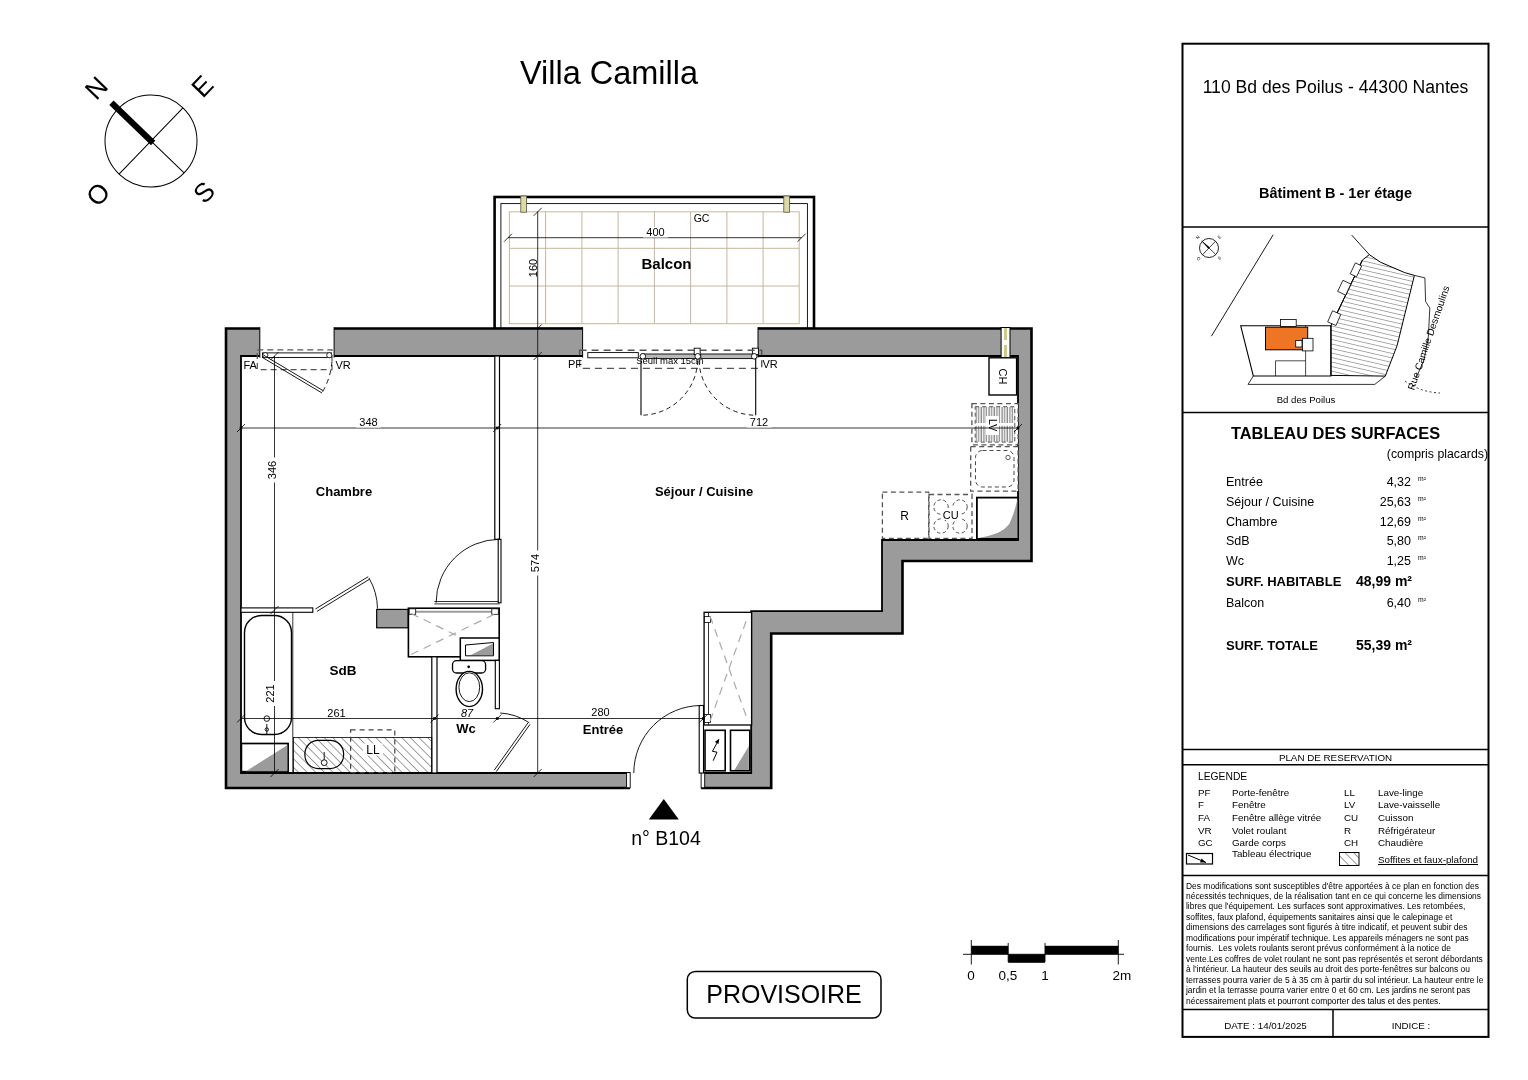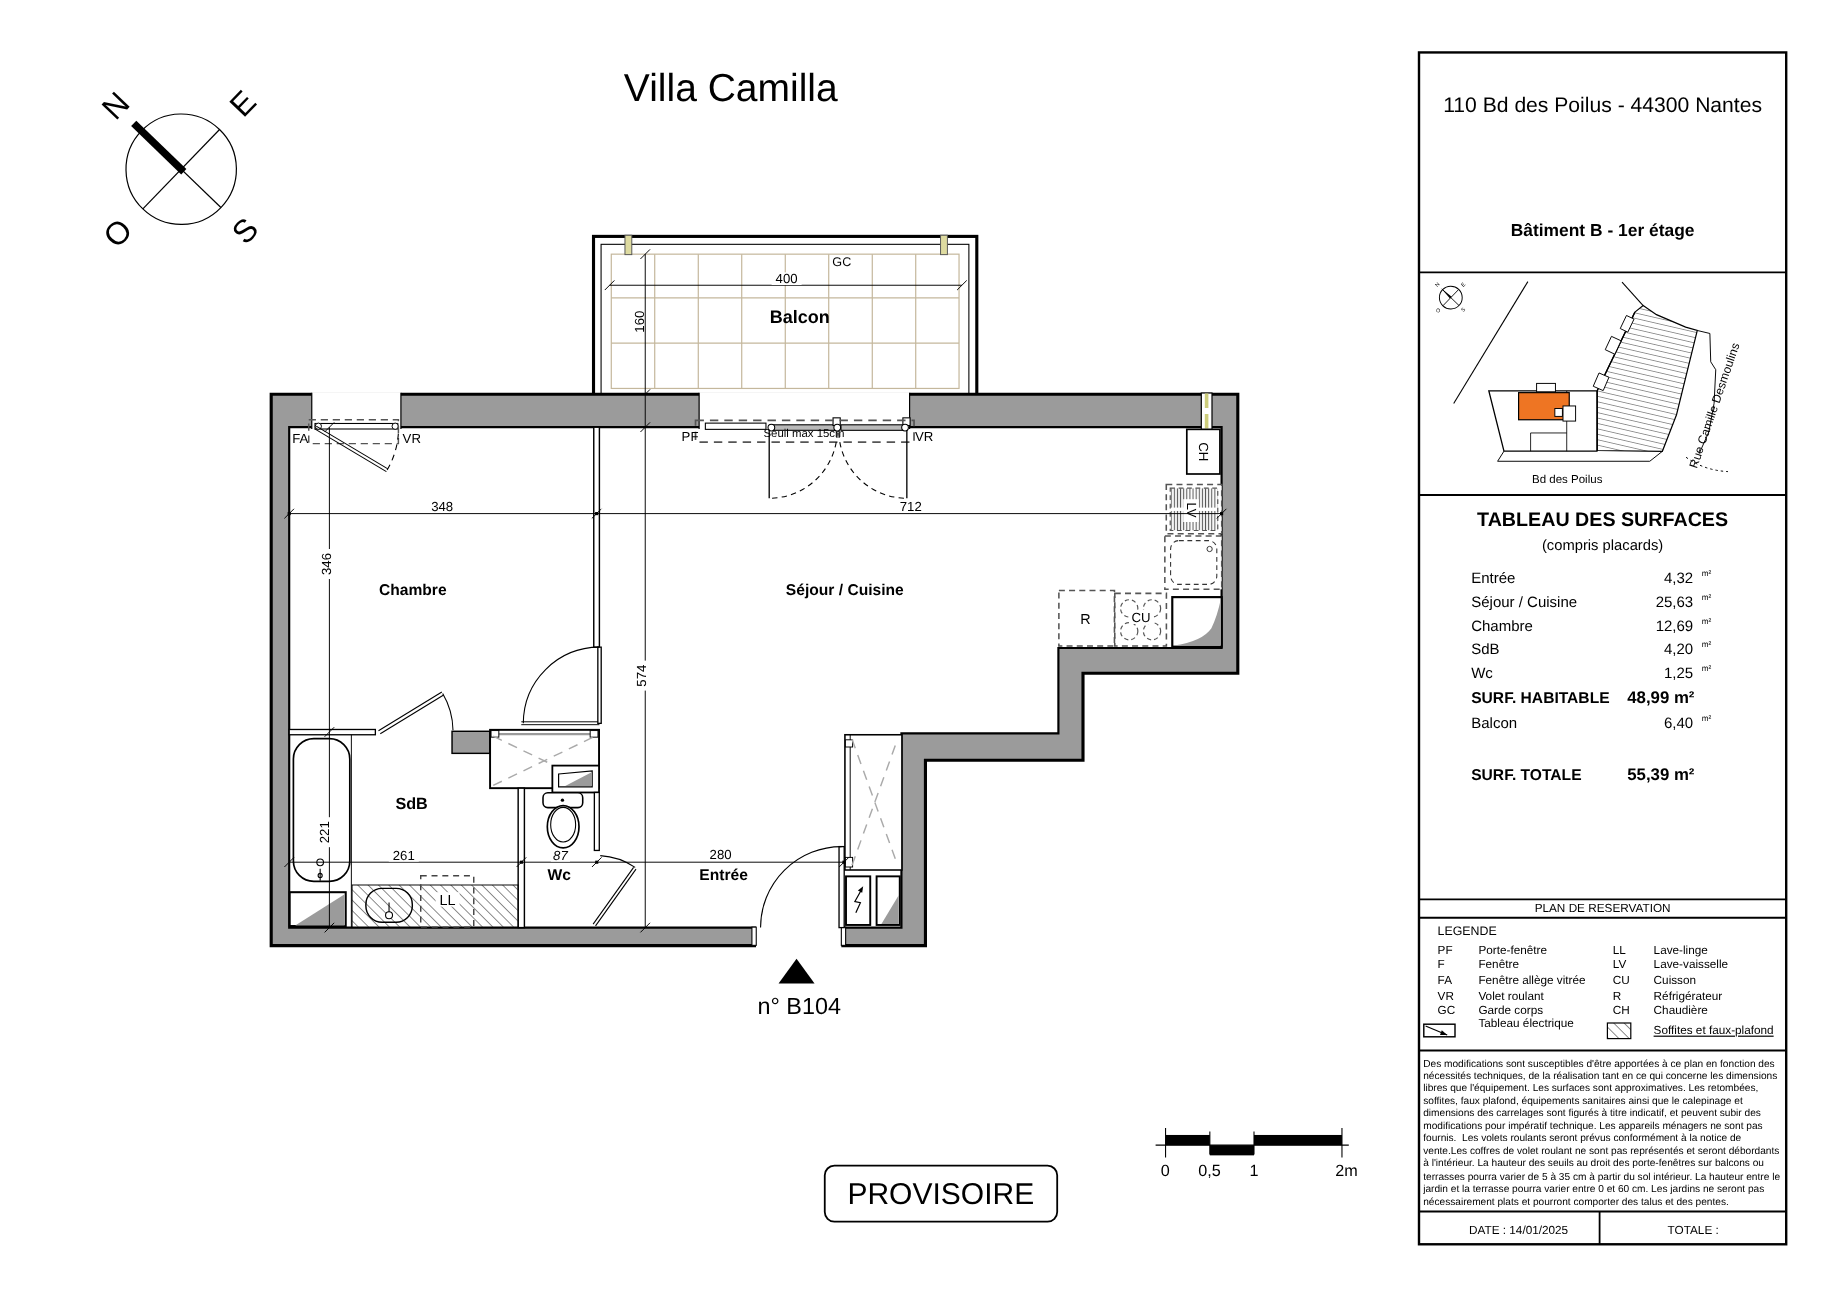--- a/index.html
+++ b/index.html
@@ -566,27 +566,27 @@
       </g>
 </svg>
 
 <div class="abs" style="left:1183px;top:76.5px;width:305px;text-align:center;font-size:17.6px;">110 Bd des Poilus - 44300 Nantes</div>
 
 
 
 <div class="abs" style="left:1183px;top:184.5px;width:305px;text-align:center;font-size:14.5px;font-weight:bold;">Bâtiment B - 1er étage</div>
 
 <div class="abs" style="left:1183px;top:424px;width:305px;text-align:center;font-size:16.4px;font-weight:bold;">TABLEAU DES SURFACES</div>
-<div class="abs" style="left:1183px;top:446.5px;width:305px;text-align:center;font-size:12.3px;">(compris placards)</div>
+<div class="abs" style="left:1183px;top:446.5px;width:305px;text-align:right;font-size:12.3px;">(compris placards)</div>
 
 <div class="abs" style="left:1226px;top:475px;width:200px;font-size:12.5px;">
 <div style="position:relative;height:19.8px;">Entrée<span style="position:absolute;right:15px;">4,32</span><span style="position:absolute;right:0;top:0px;font-size:6.8px;">m²</span></div>
 <div style="position:relative;height:19.8px;">Séjour / Cuisine<span style="position:absolute;right:15px;">25,63</span><span style="position:absolute;right:0;top:0px;font-size:6.8px;">m²</span></div>
 <div style="position:relative;height:19.8px;">Chambre<span style="position:absolute;right:15px;">12,69</span><span style="position:absolute;right:0;top:0px;font-size:6.8px;">m²</span></div>
-<div style="position:relative;height:19.8px;">SdB<span style="position:absolute;right:15px;">4,20</span><span style="position:absolute;right:0;top:0px;font-size:6.8px;">m²</span></div>
+<div style="position:relative;height:19.8px;">SdB<span style="position:absolute;right:15px;">5,80</span><span style="position:absolute;right:0;top:0px;font-size:6.8px;">m²</span></div>
 <div style="position:relative;height:19.8px;">Wc<span style="position:absolute;right:15px;">1,25</span><span style="position:absolute;right:0;top:0px;font-size:6.8px;">m²</span></div>
 </div>
 
 <div class="abs" style="left:1226px;top:574px;font-size:13px;font-weight:bold;">SURF. HABITABLE</div>
 <div class="abs" style="left:1356px;top:573px;font-size:14px;font-weight:bold;">48,99 m²</div>
 
 <div class="abs" style="left:1226px;top:595.5px;width:200px;font-size:12.5px;">
       <div style="position:relative;">Balcon<span style="position:absolute;right:15px;">6,40</span><span style="position:absolute;right:0;top:0px;font-size:6.8px;">m²</span></div>
     </div>
 
@@ -600,14 +600,14 @@
 <div class="abs" style="left:1232px;top:786.5px;font-size:9.8px;line-height:12.7px;">Porte-fenêtre<br>Fenêtre<br>Fenêtre allège vitrée<br>Volet roulant<br>Garde corps</div>
 <div class="abs" style="left:1344px;top:786.5px;font-size:9.8px;line-height:12.7px;">LL<br>LV<br>CU<br>R<br>CH</div>
 <div class="abs" style="left:1378px;top:786.5px;font-size:9.8px;line-height:12.7px;">Lave-linge<br>Lave-vaisselle<br>Cuisson<br>Réfrigérateur<br>Chaudière</div>
 <div class="abs" style="left:1232px;top:848px;font-size:9.8px;">Tableau électrique</div>
 <div class="abs" style="left:1378px;top:854px;font-size:9.8px;text-decoration:underline;">Soffites et faux-plafond</div>
 
 <div class="abs" style="left:1186px;top:880.5px;width:300px;font-size:8.45px;line-height:10.47px;white-space:nowrap;">Des modifications sont susceptibles d'être apportées à ce plan en fonction des<br>nécessités techniques, de la réalisation tant en ce qui concerne les dimensions<br>libres que l'équipement. Les surfaces sont approximatives. Les retombées,<br>soffites, faux plafond, équipements sanitaires ainsi que le calepinage et<br>dimensions des carrelages sont figurés à titre indicatif, et peuvent subir des<br>modifications pour impératif technique. Les appareils ménagers ne sont pas<br>fournis.&nbsp; Les volets roulants seront prévus conformément à la notice de<br>vente.Les coffres de volet roulant ne sont pas représentés et seront débordants<br>à l'intérieur. La hauteur des seuils au droit des porte-fenêtres sur balcons ou<br>terrasses pourra varier de 5 à 35 cm à partir du sol intérieur. La hauteur entre le<br>jardin et la terrasse pourra varier entre 0 et 60 cm. Les jardins ne seront pas<br>nécessairement plats et pourront comporter des talus et des pentes.</div>
 
 <div class="abs" style="left:1182px;top:1019.5px;width:167px;text-align:center;font-size:9.8px;">DATE : 14/01/2025</div>
 
-<div class="abs" style="left:1333px;top:1019.5px;width:156px;text-align:center;font-size:9.8px;">TOTALE :</div>
+<div class="abs" style="left:1333px;top:1019.5px;width:156px;text-align:center;font-size:9.8px;">INDICE :</div>
 </div>
 
 </body></html>

